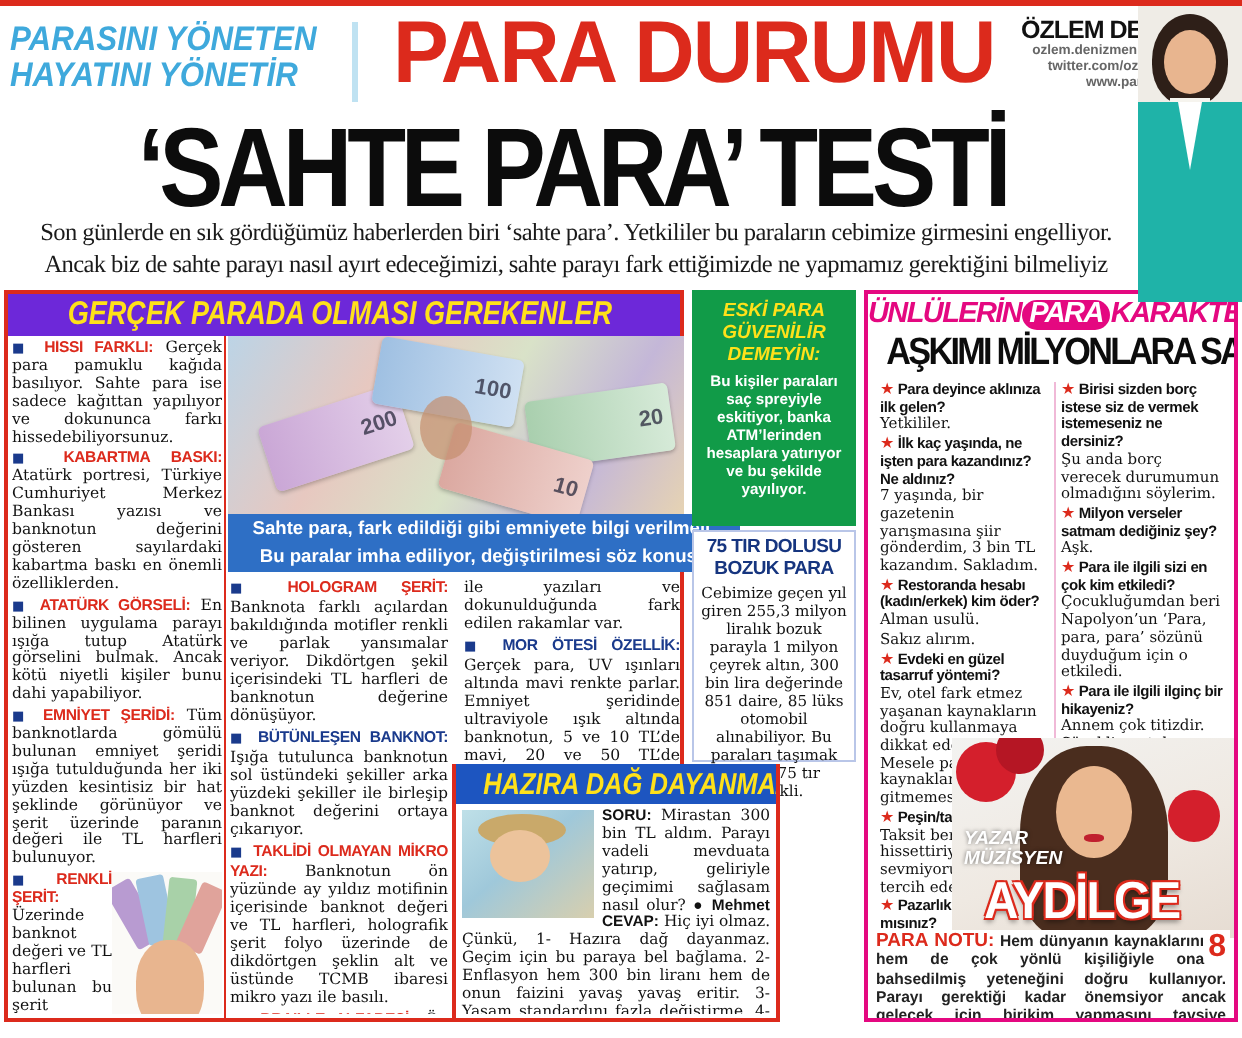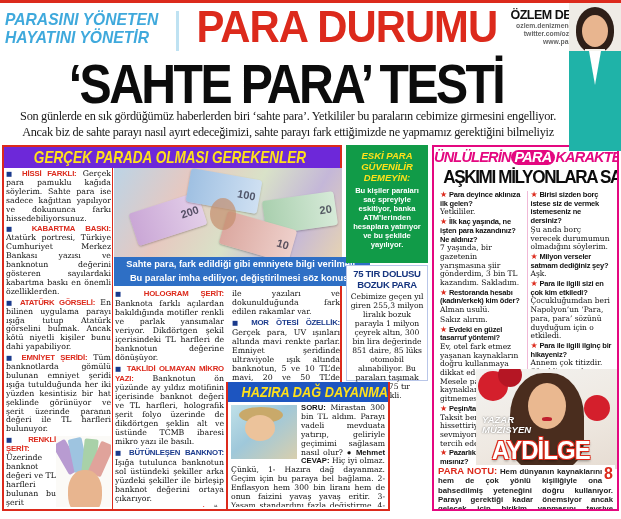--- a/index.html
+++ b/index.html
@@ -170,21 +170,21 @@
   </div>
 
   <section class="real-box">
     <div class="real-header">
       <span>GERÇEK PARADA OLMASI GEREKENLER</span>
     </div>
     <div class="real-body">
       <div class="colrule"></div>
 
       <div class="col1">
-        <p class="sec-item"><span class="bullet">■</span> <span class="sec-title" data-hue="red">HİSSİ FARKLI:</span> <span>Gerçek para pamuklu kağıda söylerim. Sahte para ise sadece kağıttan yapılıyor ve dokununca farkı hissedebiliyorsunuz.</span></p>
+        <p class="sec-item"><span class="bullet">■</span> <span class="sec-title" data-hue="red">HİSSİ FARKLI:</span> <span>Gerçek para pamuklu kağıda basılıyor. Sahte para ise sadece kağıttan yapılıyor ve dokununca farkı hissedebiliyorsunuz.</span></p>
         <p class="sec-item"><span class="bullet">■</span> <span class="sec-title" data-hue="red">KABARTMA BASKI:</span> <span>Atatürk portresi, Türkiye Cumhuriyet Merkez Bankası yazısı ve banknotun değerini gösteren sayılardaki kabartma baskı en önemli özelliklerden.</span></p>
         <p class="sec-item"><span class="bullet">■</span> <span class="sec-title" data-hue="red">ATATÜRK GÖRSELİ:</span> <span>En bilinen uygulama parayı ışığa tutup Atatürk görselini bulmak. Ancak kötü niyetli kişiler bunu dahi yapabiliyor.</span></p>
         <p class="sec-item"><span class="bullet">■</span> <span class="sec-title" data-hue="red">EMNİYET ŞERİDİ:</span> <span>Tüm banknotlarda gömülü bulunan emniyet şeridi ışığa tutulduğunda her iki yüzden kesintisiz bir hat şeklinde görünüyor ve şerit üzerinde paranın değeri ile TL harfleri bulunuyor.</span></p>
         <div class="c1-row">
           <p class="c1-narrow sec-item"><span class="bullet">■</span> <span class="sec-title" data-hue="red">RENKLİ ŞERİT:</span> <span>Üzerinde banknot değeri ve TL harfleri bulunan bu şerit banknota farklı açılardan bakıldığında altın sarısına dönüşüyor.</span></p>
           <div class="hand-photo">
             <div class="note n1"></div>
             <div class="note n2"></div>
             <div class="note n3"></div>
             <div class="note n4"></div>
@@ -209,22 +209,22 @@
           </div>
         <div class="portrait"></div>
       </div>
       <div class="photo-caption">
         <div>Sahte para, fark edildiği gibi emniyete bilgi verilmeli.</div>
         <div>Bu paralar imha ediliyor, değiştirilmesi söz konusu olmuyor.</div>
       </div>
 
       <div class="col2">
         <p class="sec-item"><span class="bullet">■</span> <span class="sec-title" data-hue="red">HOLOGRAM ŞERİT:</span> <span>Banknota farklı açılardan bakıldığında motifler renkli ve parlak yansımalar veriyor. Dikdörtgen şekil içerisindeki TL harfleri de banknotun değerine dönüşüyor.</span></p>
+        <p class="sec-item"><span class="bullet">■</span> <span class="sec-title" data-hue="navy">BÜTÜNLEŞEN BANKNOT:</span> <span>Işığa tutulunca banknotun sol üstündeki şekiller arka yüzdeki şekiller ile birleşip banknot değerini ortaya çıkarıyor.</span></p>
         <p class="sec-item"><span class="bullet">■</span> <span class="sec-title" data-hue="red">TAKLİDİ OLMAYAN MİKRO YAZI:</span> <span>Banknotun ön yüzünde ay yıldız motifinin içerisinde banknot değeri ve TL harfleri, holografik şerit folyo üzerinde de dikdörtgen şeklin alt ve üstünde TCMB ibaresi mikro yazı ile basılı.</span></p>
-        <p class="sec-item"><span class="bullet">■</span> <span class="sec-title" data-hue="navy">BÜTÜNLEŞEN BANKNOT:</span> <span>Işığa tutulunca banknotun sol üstündeki şekiller arka yüzdeki şekiller ile birleşip banknot değerini ortaya çıkarıyor.</span></p>
         <p class="sec-item"><span class="bullet">■</span> <span class="sec-title" data-hue="red">BRAILLE ALFABESİ:</span> <span>Ön yüzün sol üstünde, görme engelliler için Braille alfabesi</span></p>
       </div>
 
       <div class="col3">
         <p class="sec-item"><span>ile yazıları ve dokunulduğunda fark edilen rakamlar var.</span></p>
         <p class="sec-item"><span class="bullet">■</span> <span class="sec-title" data-hue="navy">MOR ÖTESİ ÖZELLİK:</span> <span>Gerçek para, UV ışınları altında mavi renkte parlar. Emniyet şeridinde ultraviyole ışık altında banknotun, 5 ve 10 TL’de mavi, 20 ve 50 TL’de kırmızı, 100 ve 200 TL’de sarı renkte parlama özelliği var.</span></p>
       </div>
     </div>
   </section>
 

